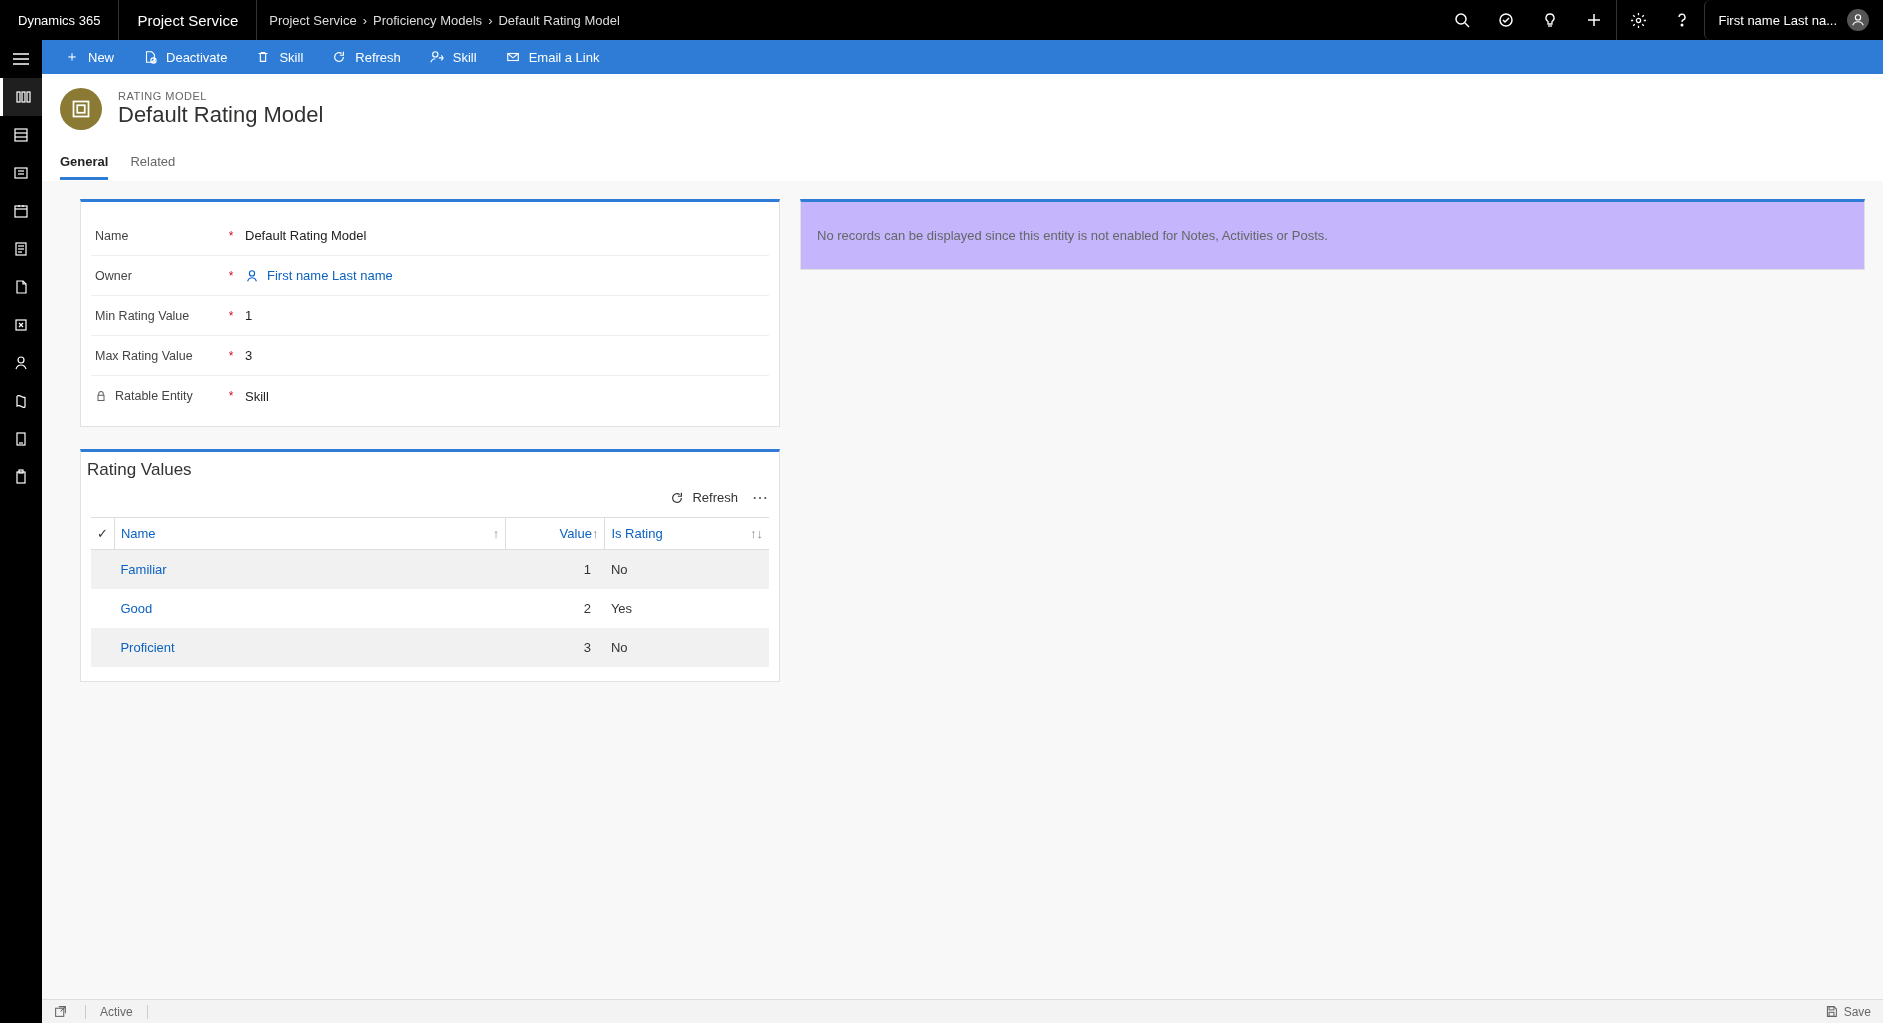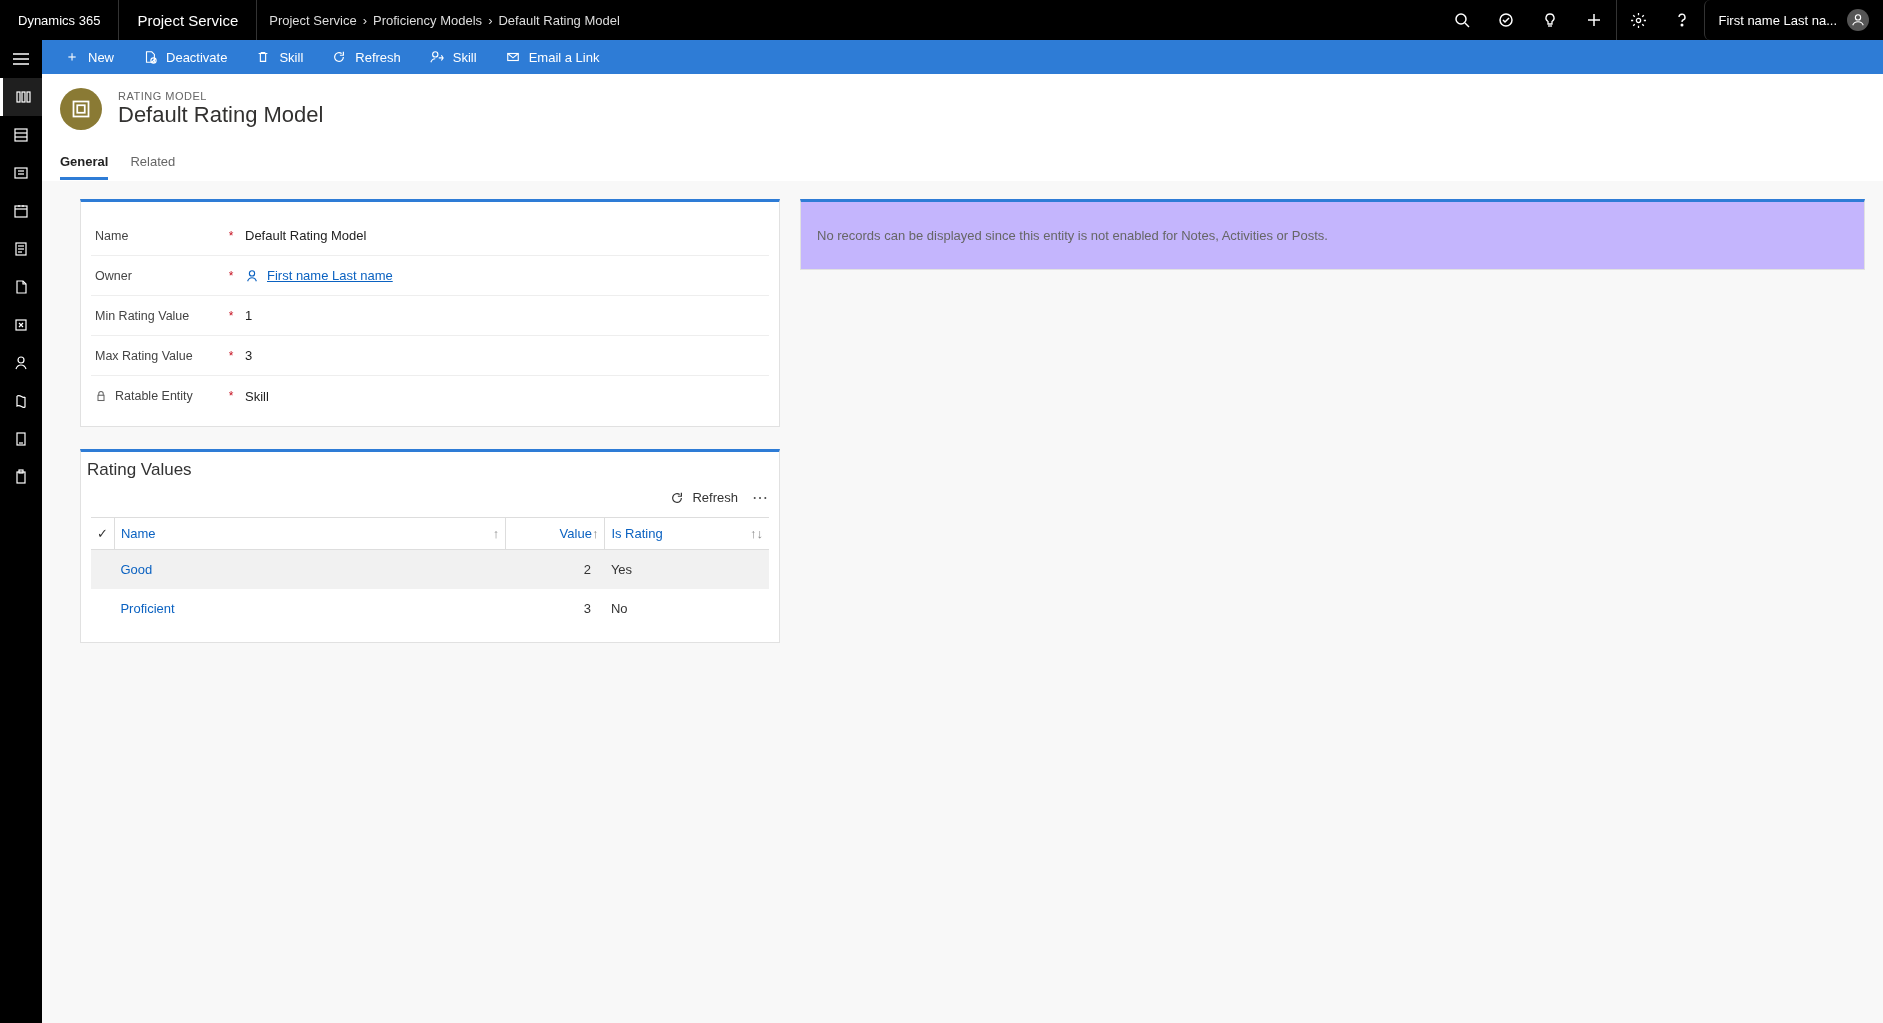--- a/index.html
+++ b/index.html
@@ -49,21 +49,21 @@
   .col.right { flex:1;}
 
   .card { background:#fff; border:1px solid #e1e1e1; border-top:3px solid #2E7CD6; }
   .card .inner { padding:14px 10px 10px 10px;}
 
   .formrow { display:flex; align-items:center; min-height:40px; border-bottom:1px solid #eee;}
   .formrow:last-child { border-bottom:none;}
   .flabel { width:130px; color:#444; font-size:12.5px; padding-left:4px; display:flex; align-items:center; gap:6px;}
   .req { width:20px; text-align:center; color:#c50f1f; font-size:12px;}
   .fval { flex:1; padding:6px 4px; color:#222; font-size:13px;}
-  .fval.link { color:#0b62c1; display:flex; align-items:center; gap:8px;text-decoration:underline;}
+  .fval.link { color:#0b62c1; display:flex; align-items:center; gap:8px;}
   .lockicon { width:14px; color:#666;}
 
   
   .gridtitle { font-size:17px; color:#333; padding:8px 6px 4px;}
   .gridtoolbar { display:flex; justify-content:flex-end; align-items:center; gap:14px; padding:4px 10px;}
   .gridtoolbar .btn { display:flex; align-items:center; gap:8px; color:#333; cursor:pointer; font-size:13px;}
   .more { font-size:16px; cursor:pointer; color:#555; letter-spacing:1px;}
   table.grid { width:calc(100% - 20px); margin:6px 10px 14px; border-collapse:collapse;}
   table.grid th { text-align:left; font-weight:400; color:#0b62c1; border-top:1px solid #ddd; border-bottom:1px solid #ddd; padding:8px 6px; font-size:13px; position:relative;}
   table.grid th .sort { color:#888; float:right;}
@@ -372,20 +372,26 @@
               <tr>
                 <th class="sel">✓</th>
                 <th style="width:60%;"><span>Name</span><span class="sort">↑</span></th>
                 <th style="width:15%;text-align:right;"><span>Value</span> <span class="sort">↑</span></th>
                 <th style="width:25%;"><span>Is Rating</span><span class="sort">↑↓</span></th>
               </tr>
             </thead>
             <tbody>
               <tr>
                 <td class="sel"></td>
+                <td class="link">Familiar</td>
+                <td class="num">1</td>
+                <td>No</td>
+              </tr>
+              <tr>
+                <td class="sel"></td>
                 <td class="link">Good</td>
                 <td class="num">2</td>
                 <td>Yes</td>
               </tr>
               <tr>
                 <td class="sel"></td>
                 <td class="link">Proficient</td>
                 <td class="num">3</td>
                 <td>No</td>
               </tr>
@@ -394,14 +400,32 @@
         </div>
       </div>
 
       <div class="col right">
         <div class="notes">
           <span>No records can be displayed since this entity is not enabled for Notes, Activities or Posts.</span>
         </div>
       </div>
     </div>
 
+    <div class="footer">
+      <span class="popout">
+        <svg width="13" height="13" viewBox="0 0 16 16" stroke="#666" fill="none" stroke-width="1.3">
+            <rect x="2" y="4" width="10" height="10"></rect>
+            <path d="M6 2h8v8M14 2l-6 6"></path>
+          </svg>
+      </span>
+      <span class="status">Active</span>
+      <span style="border-left:1px solid #ccc; margin-left:14px; height:14px;"></span>
+      <span class="save">
+        <svg width="13" height="13" viewBox="0 0 16 16" stroke="#666" fill="none" stroke-width="1.3">
+            <path d="M3 2h8l3 3v9H3z"></path>
+            <rect x="5" y="2" width="6" height="4"></rect>
+            <rect x="5" y="9" width="6" height="5"></rect>
+          </svg>
+        <span>Save</span>
+      </span>
+    </div>
   </div>
 </div>
 
 </body></html>

